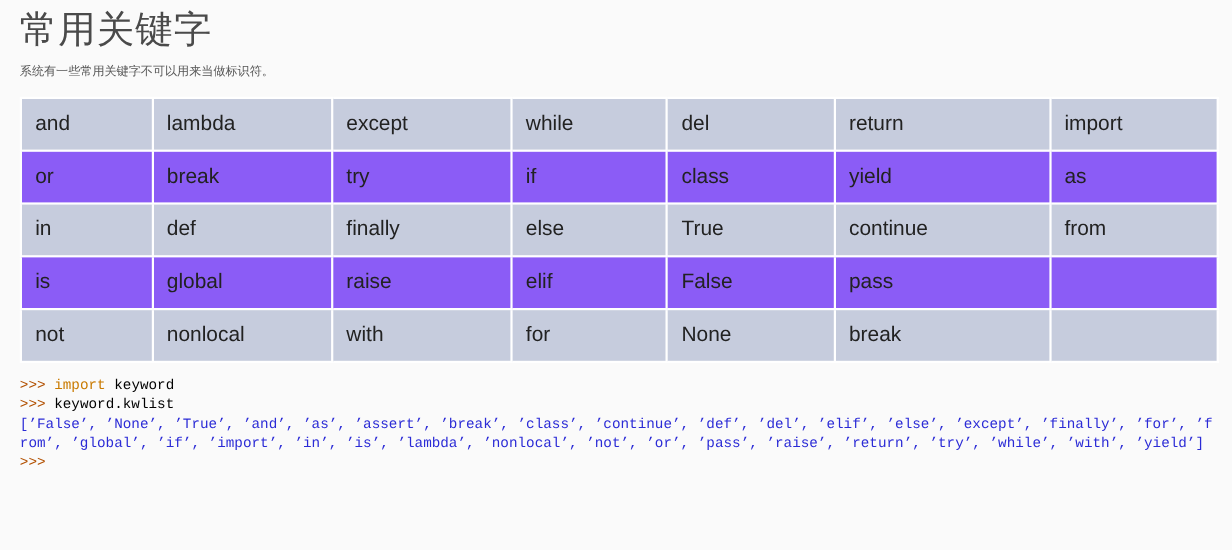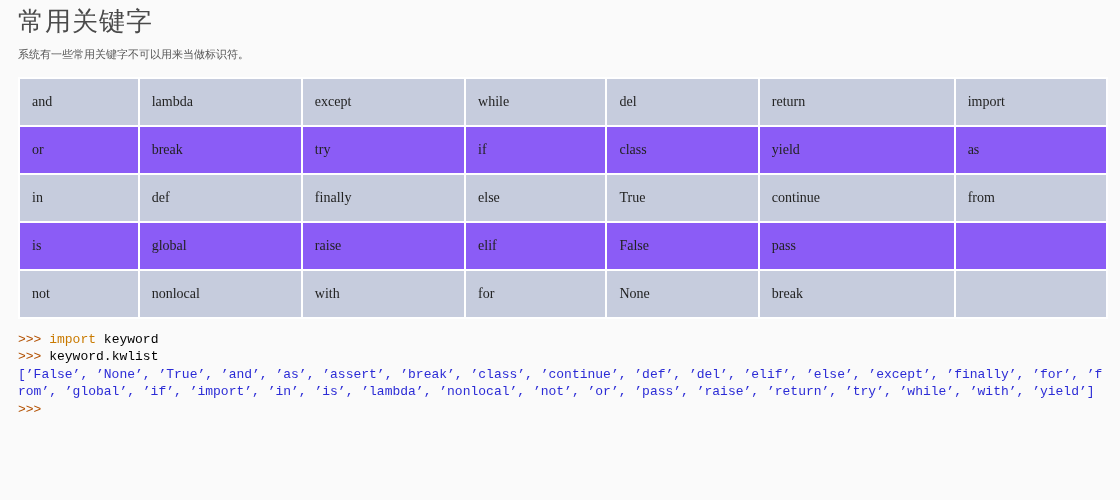--- a/index.html
+++ b/index.html
@@ -10,37 +10,37 @@
     font-family: "Helvetica Neue", Arial, "Microsoft YaHei", sans-serif;
     color: #333;
     box-sizing: border-box;
   }
   .page {
     padding: 0 12px 0 18px;
     box-sizing: border-box;
   }
   h2.section-title {
     margin: 4px 0 6px 0;
-    font-size: 26px;
+    font-size: 34px;
     font-weight: 500;
     color: #4a4a4a;
     letter-spacing: 1px;
   }
   p.section-desc {
     margin: 0 0 12px 0;
     font-size: 11px;
     color: #555;
     line-height: 1.8;
   }
   table.kw-table {
     width: 100%;
     border-collapse: collapse;
     table-layout: fixed;
-    font-family: Liberation Serif, serif;
-    font-size: 14px;
+    font-family: Liberation Sans, sans-serif;
+    font-size: 19px;
   }
   table.kw-table td {
     padding: 12px 10px 12px 12px;
     border: 2px solid #fff;
     background: #8b5cf6;
     color: #222;
     vertical-align: middle;
     height: 22px;
   }
   table.kw-table tr.odd td {

